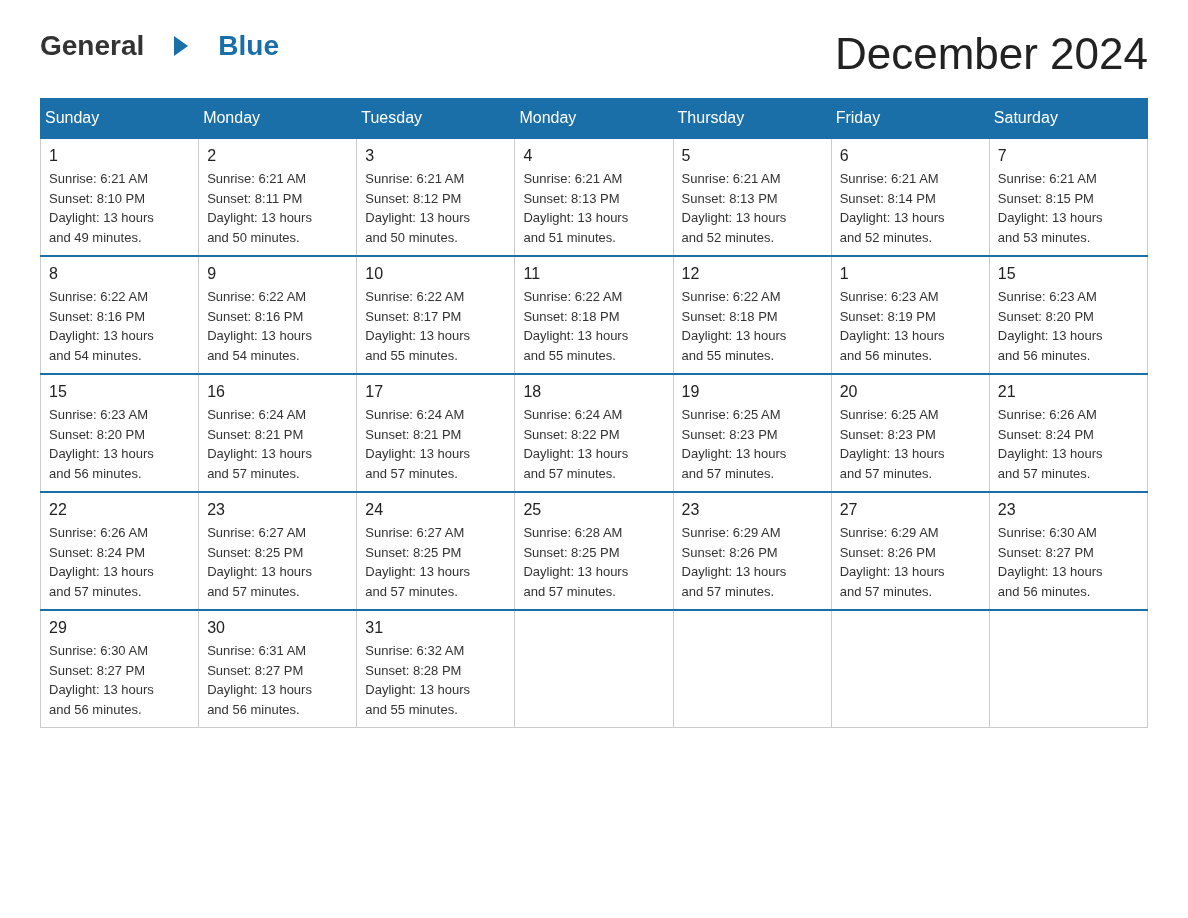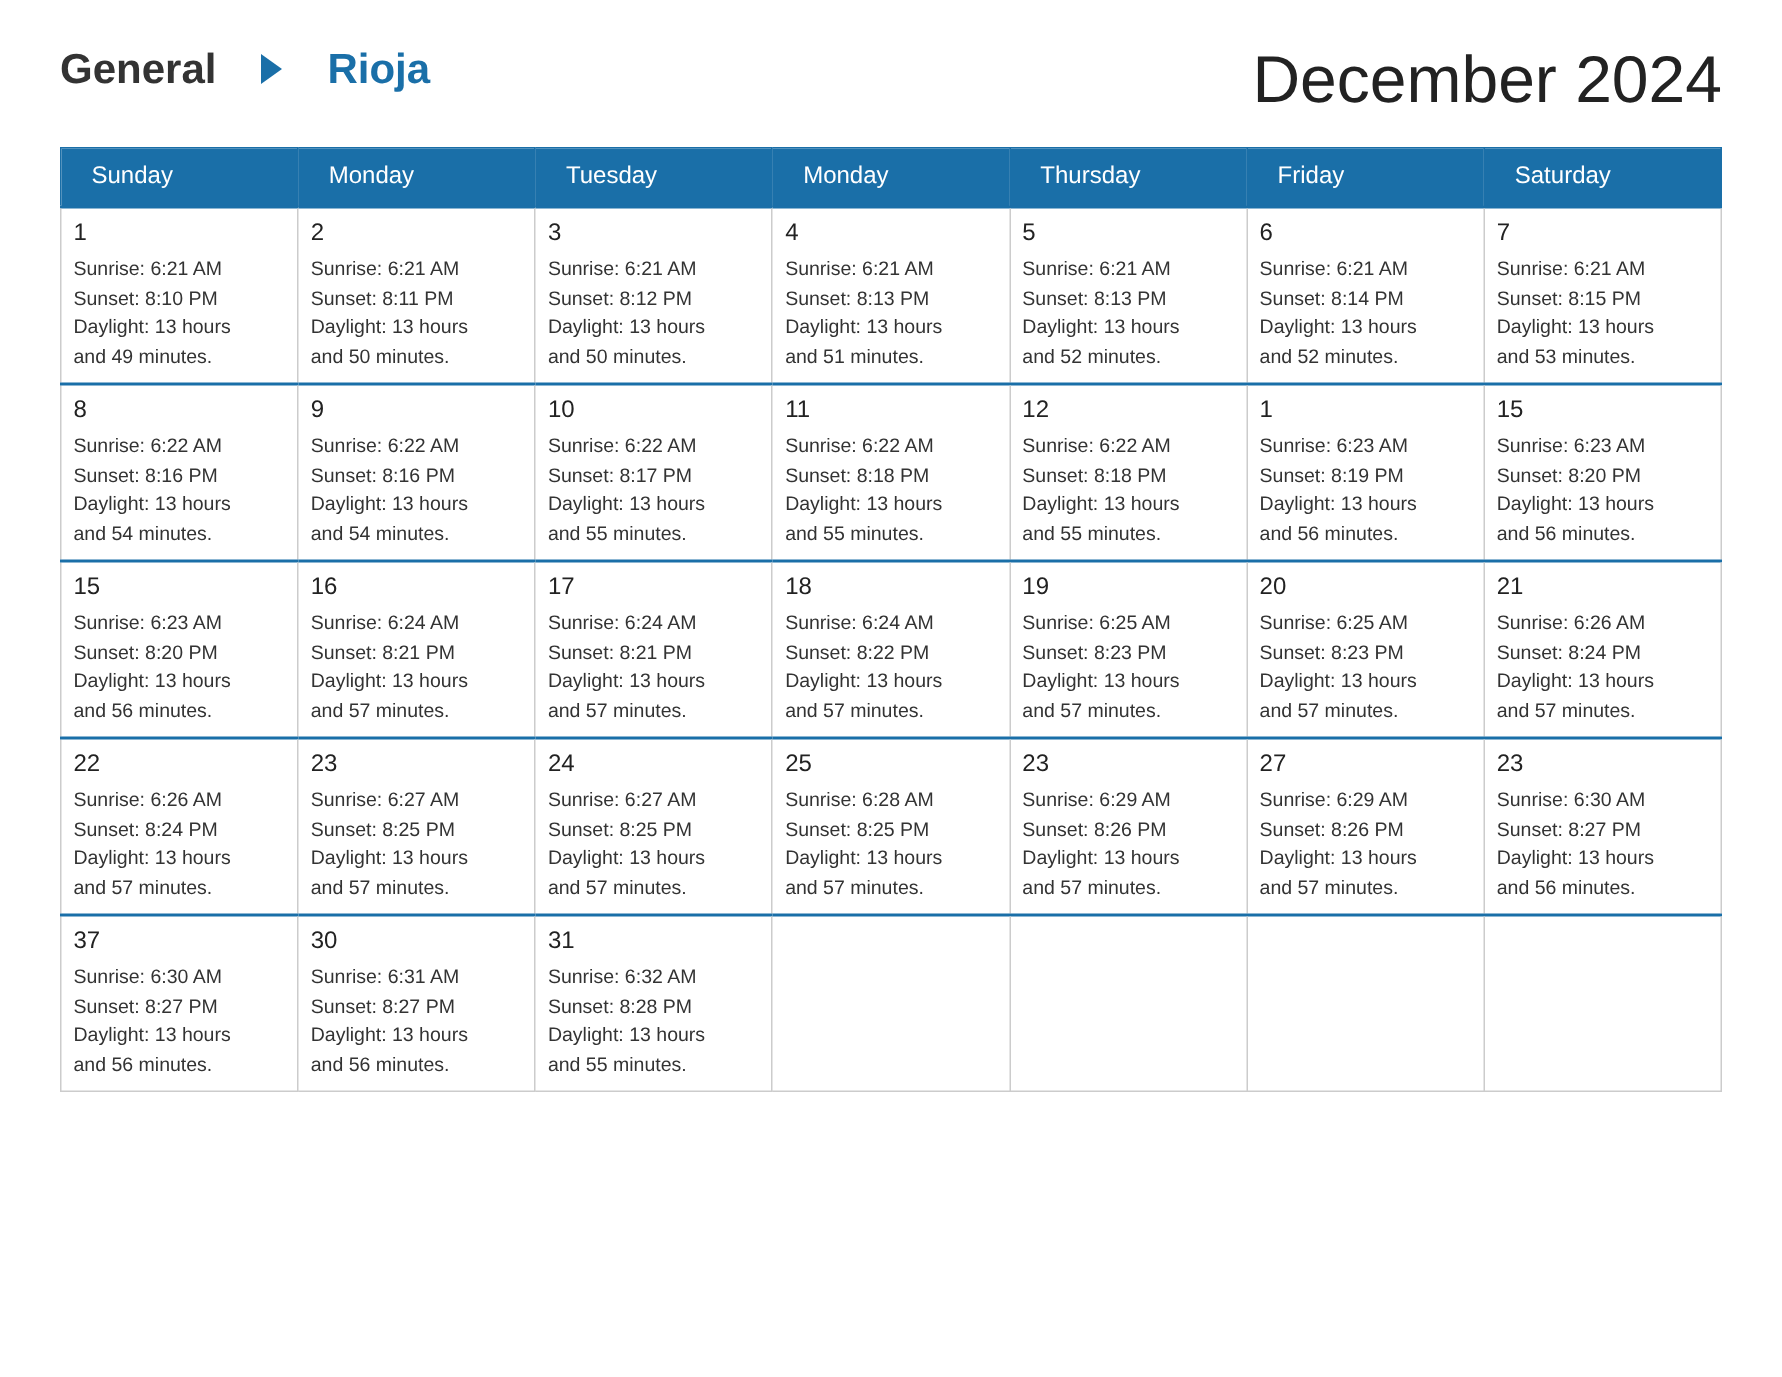--- a/index.html
+++ b/index.html
@@ -59,21 +59,21 @@
       margin-top: 4px;
     }
     .calendar {
       width: 100%;
       border-collapse: collapse;
       margin-top: 10px;
     }
     .calendar th {
       background: #1a6fa8;
       color: #fff;
-      padding: 10px 20px;
+      padding: 10px 4px;
       font-size: 16px;
       font-weight: normal;
       text-align: left;
       border: 1px solid #1a6fa8;
     }
     .calendar td {
       vertical-align: top;
       padding: 8px 8px;
       border: 1px solid #ccc;
       width: 14.28%;
@@ -101,21 +101,21 @@
     }
   </style>
 </head>
 <body>
 
 <div class="header">
   <div class="logo">
     <div class="logo-text">
       <span class="logo-general">General</span>
       <span class="logo-arrow"></span>
-      <span class="logo-blue">Rioja</span>
+      <span class="logo-blue">Blue</span>
     </div>
   </div>
   <div class="title-block">
     <div class="month-title">December 2024</div>
   </div>
 </div>
 
 <table class="calendar">
   <thead>
     <tr>
@@ -246,21 +246,21 @@
         <span class="day-number">27</span>
         <span class="day-info">Sunrise: 6:29 AM<br>Sunset: 8:26 PM<br>Daylight: 13 hours<br>and 57 minutes.</span>
       </td>
         <td>
         <span class="day-number">23</span>
         <span class="day-info">Sunrise: 6:30 AM<br>Sunset: 8:27 PM<br>Daylight: 13 hours<br>and 56 minutes.</span>
       </td>
       </tr>
       <tr>
         <td>
-        <span class="day-number">37</span>
+        <span class="day-number">29</span>
         <span class="day-info">Sunrise: 6:30 AM<br>Sunset: 8:27 PM<br>Daylight: 13 hours<br>and 56 minutes.</span>
       </td>
         <td>
         <span class="day-number">30</span>
         <span class="day-info">Sunrise: 6:31 AM<br>Sunset: 8:27 PM<br>Daylight: 13 hours<br>and 56 minutes.</span>
       </td>
         <td>
         <span class="day-number">31</span>
         <span class="day-info">Sunrise: 6:32 AM<br>Sunset: 8:28 PM<br>Daylight: 13 hours<br>and 55 minutes.</span>
       </td>

